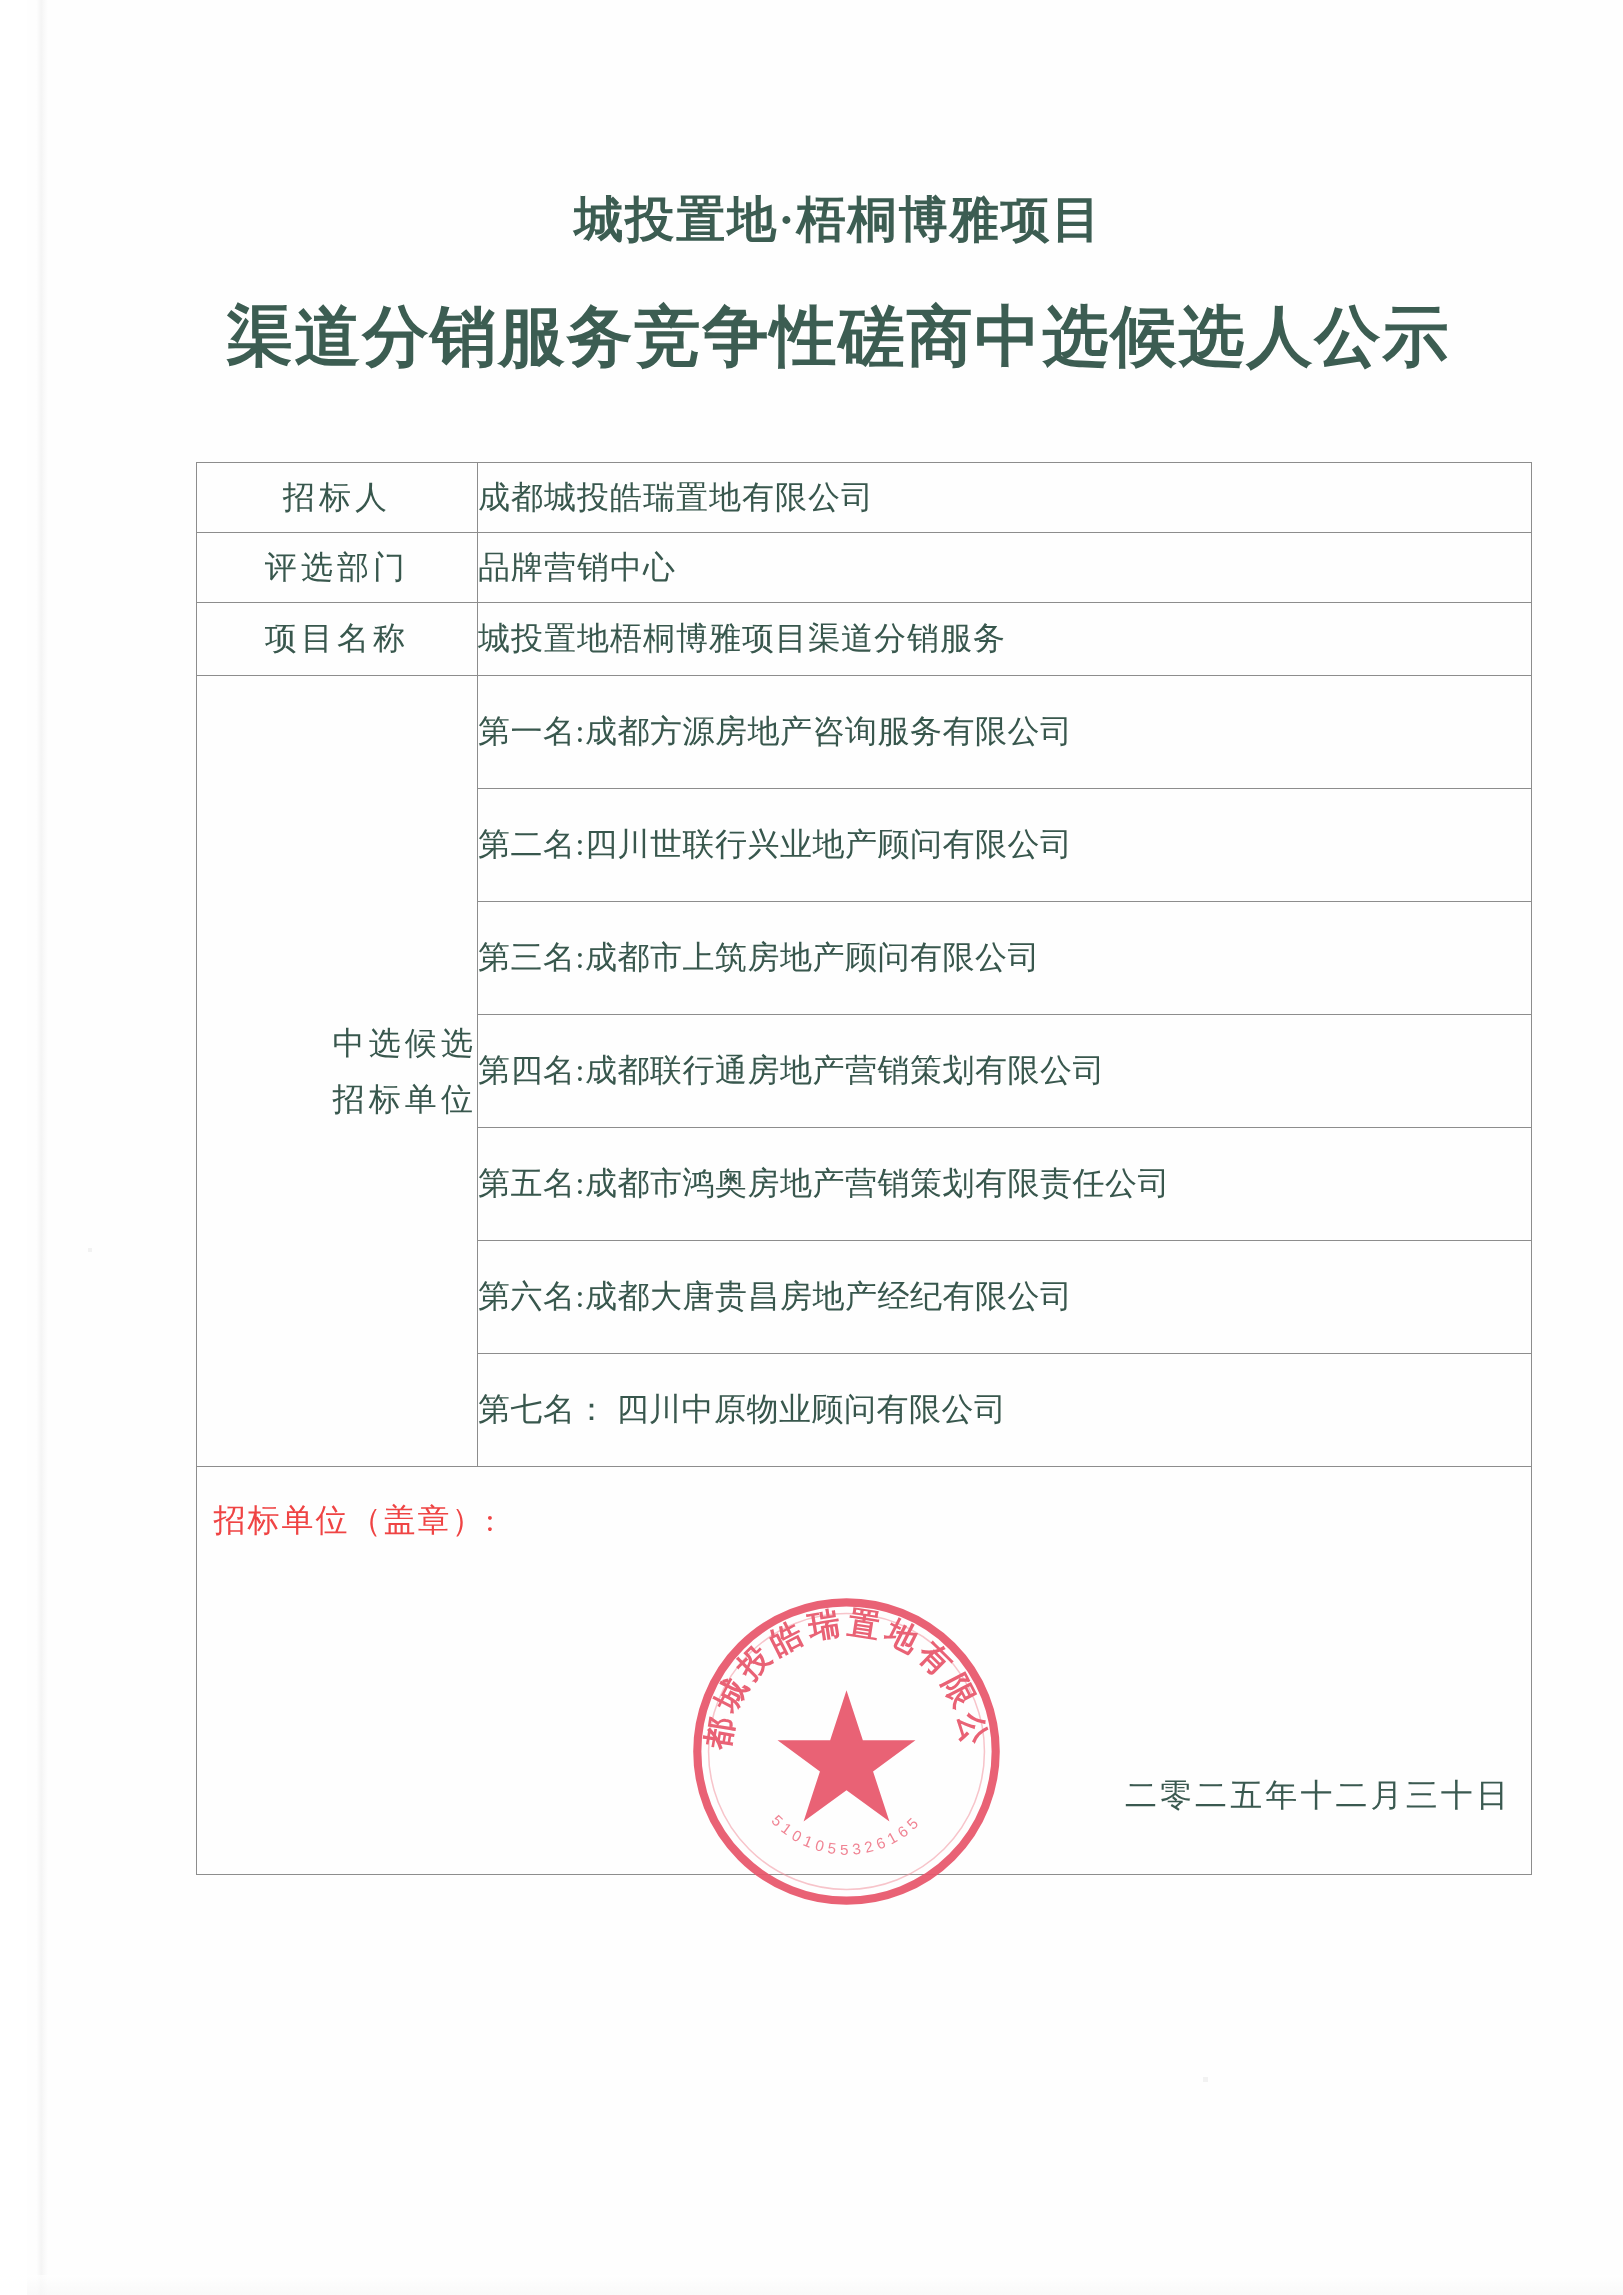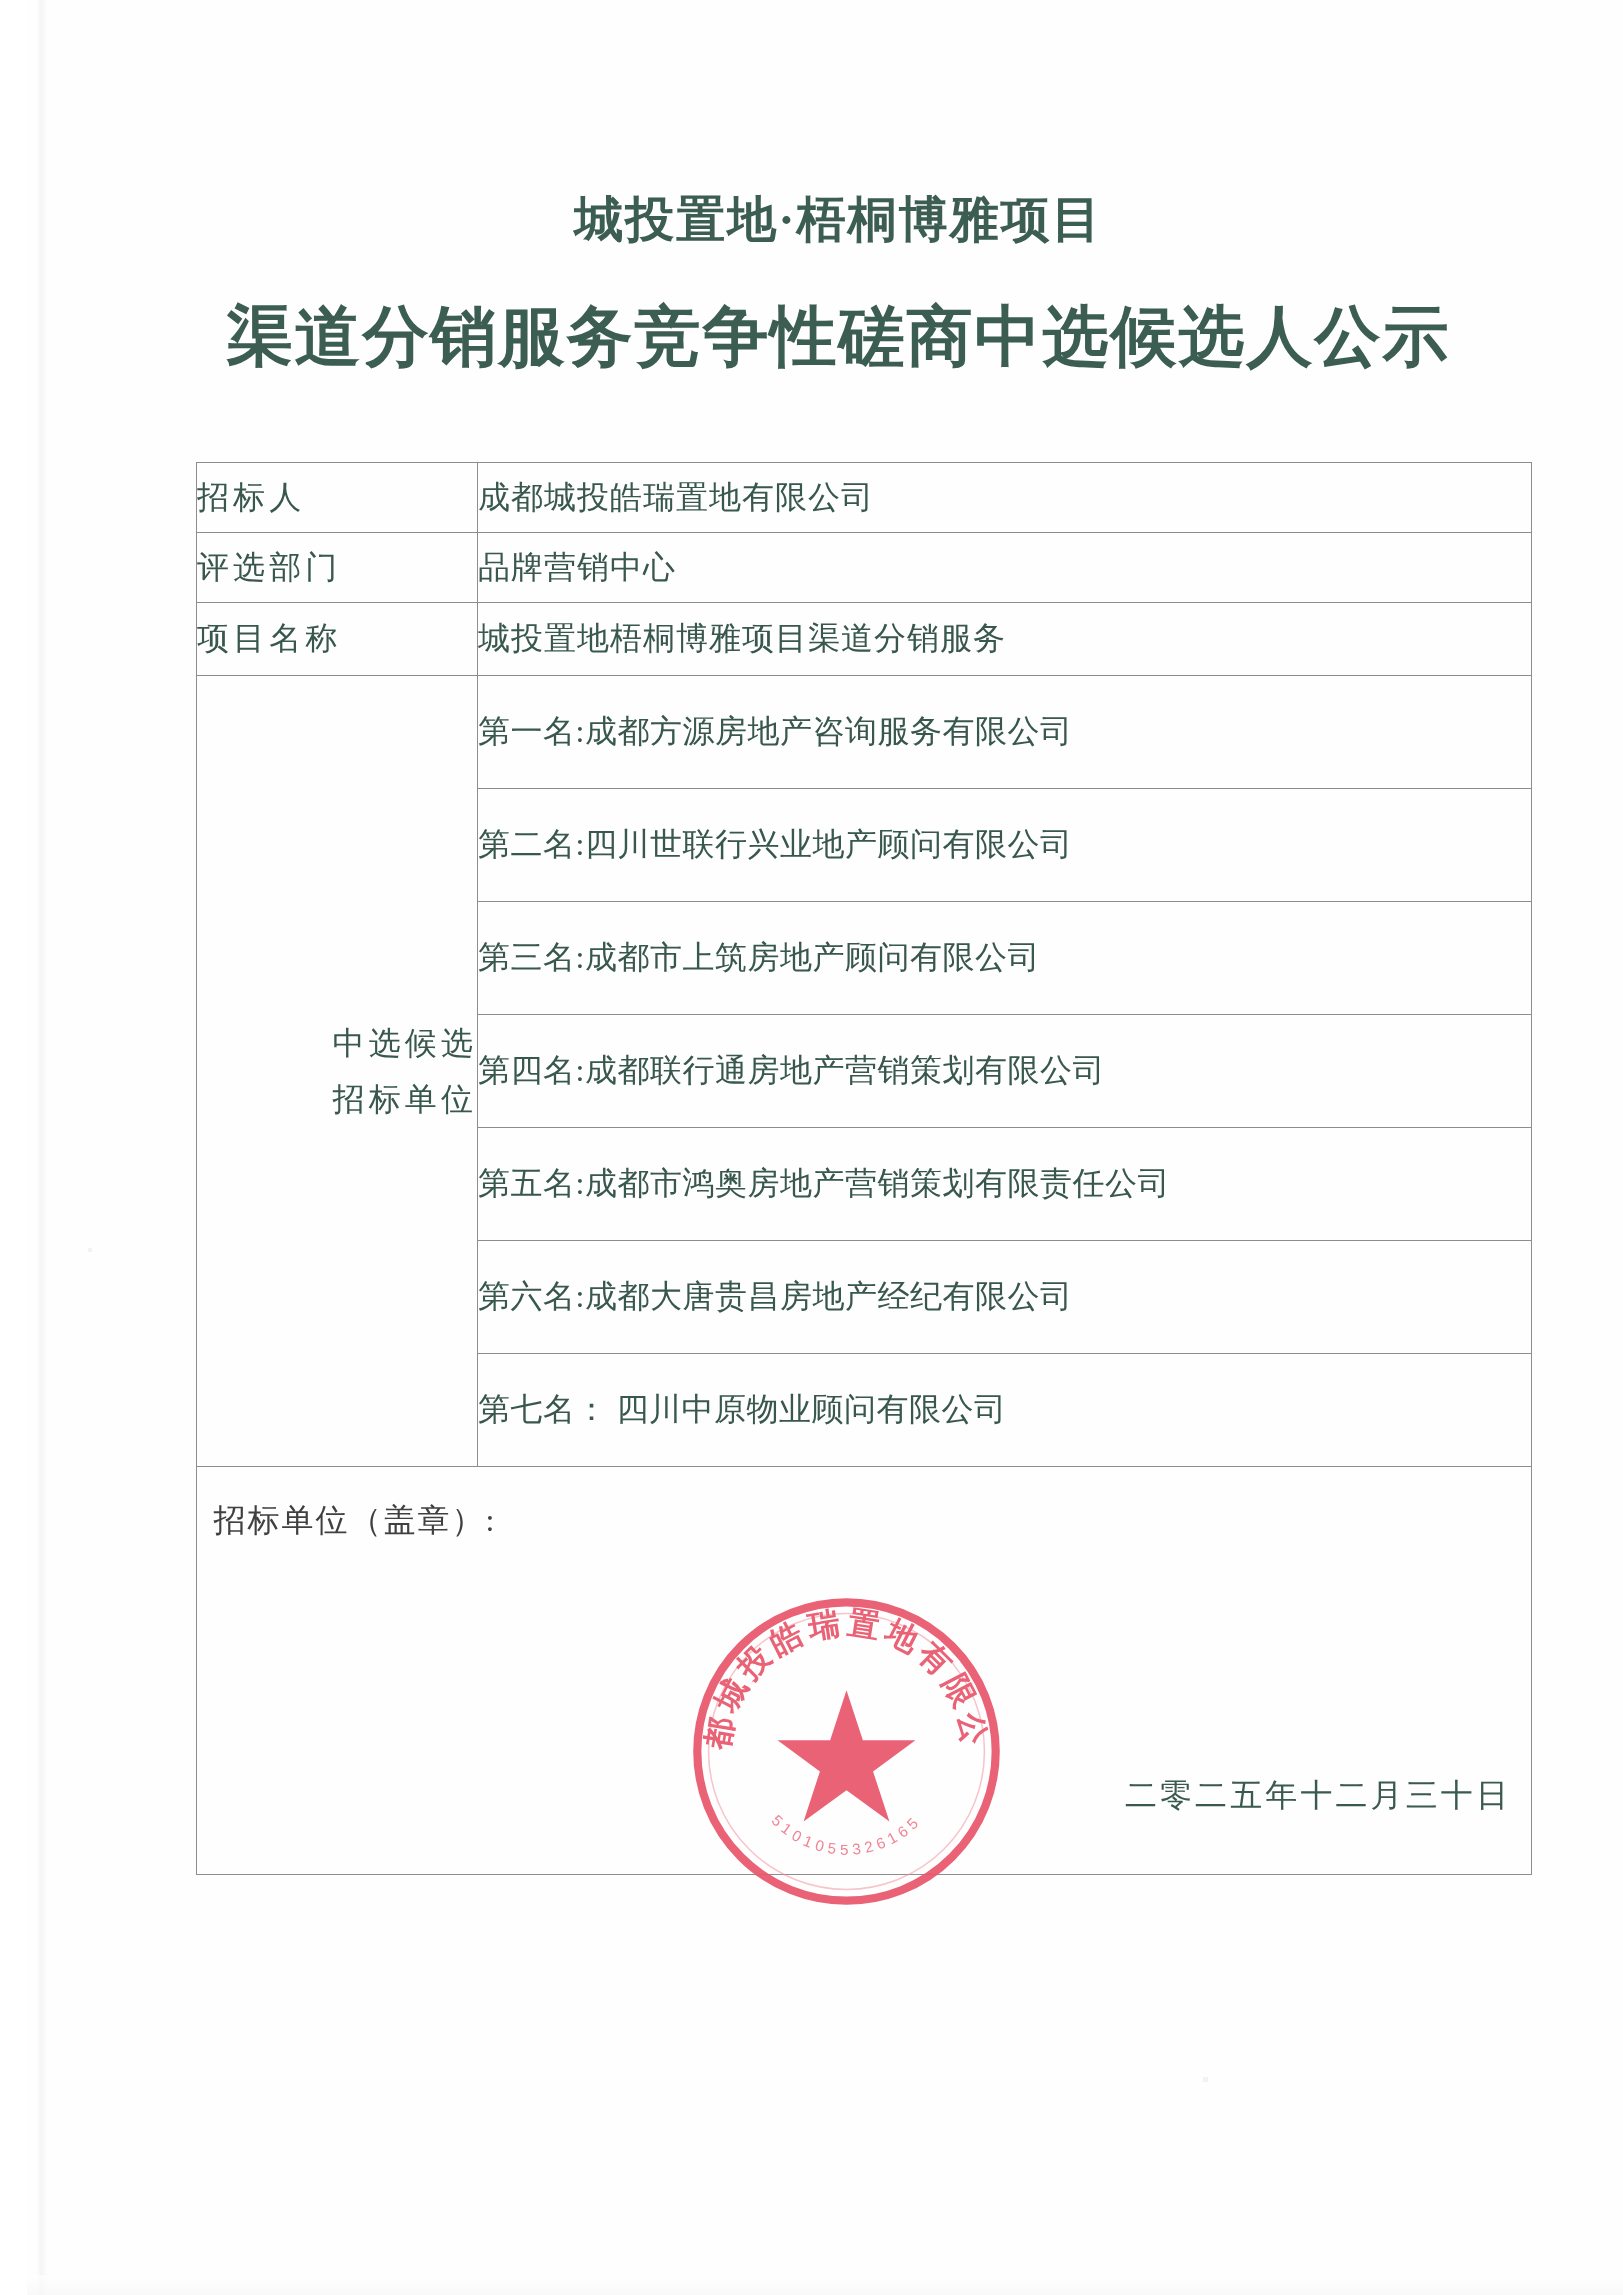--- a/index.html
+++ b/index.html
@@ -74,20 +74,21 @@
   .doc-table td {
     border: 1.5px solid #8d8d8d;
     padding: 0;
     vertical-align: middle;
     color: #38574d;
     font-size: 32px;
     font-family: "Liberation Serif", "DejaVu Serif", serif;
   }
   .label-cell {
     width: 280px;
+    text-align: center;
     letter-spacing: 4.1px;
     color: #3a5950;
   }
   .value-cell {
     padding-left: 16.4px;
     letter-spacing: 1px;
     color: #34514a;
   }
   .row-short { height: 69px; }
   .row-mid   { height: 72px; }
@@ -113,21 +114,21 @@
     position: relative;
     width: 100%;
     height: 407px;
   }
   .seal-label {
     position: absolute;
     left: 16.4px;
     top: 32px;
     font-size: 32px;
     letter-spacing: 2px;
-    color: #404040;
+    color: #ef4444;
     white-space: nowrap;
   }
   .date-line {
     position: absolute;
     right: 20px;
     bottom: 56px;
     font-size: 32px;
     letter-spacing: 3.1px;
     color: #3a5950;
     white-space: nowrap;

